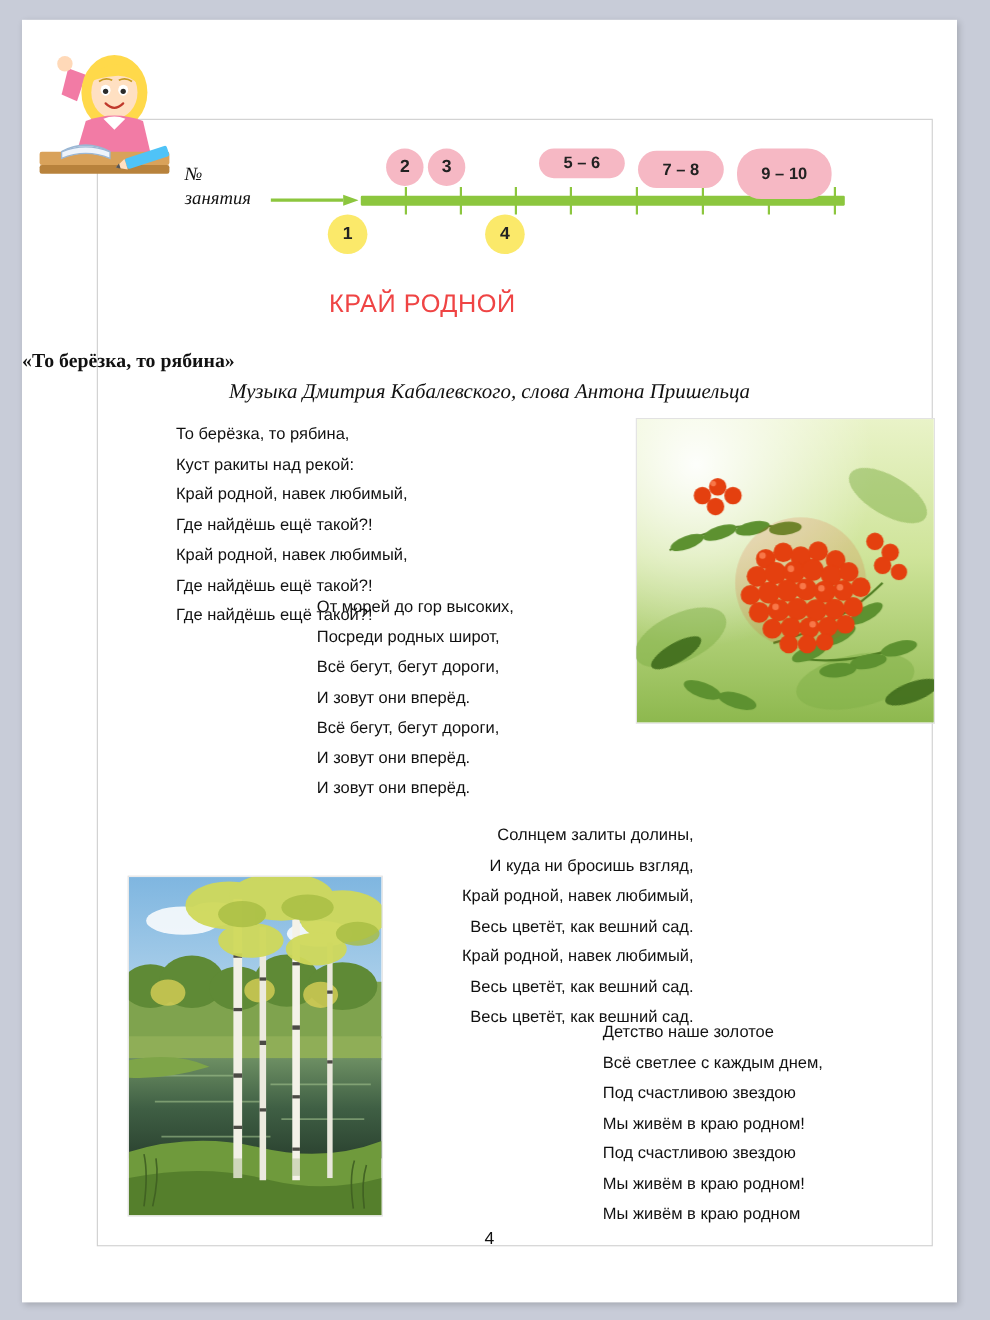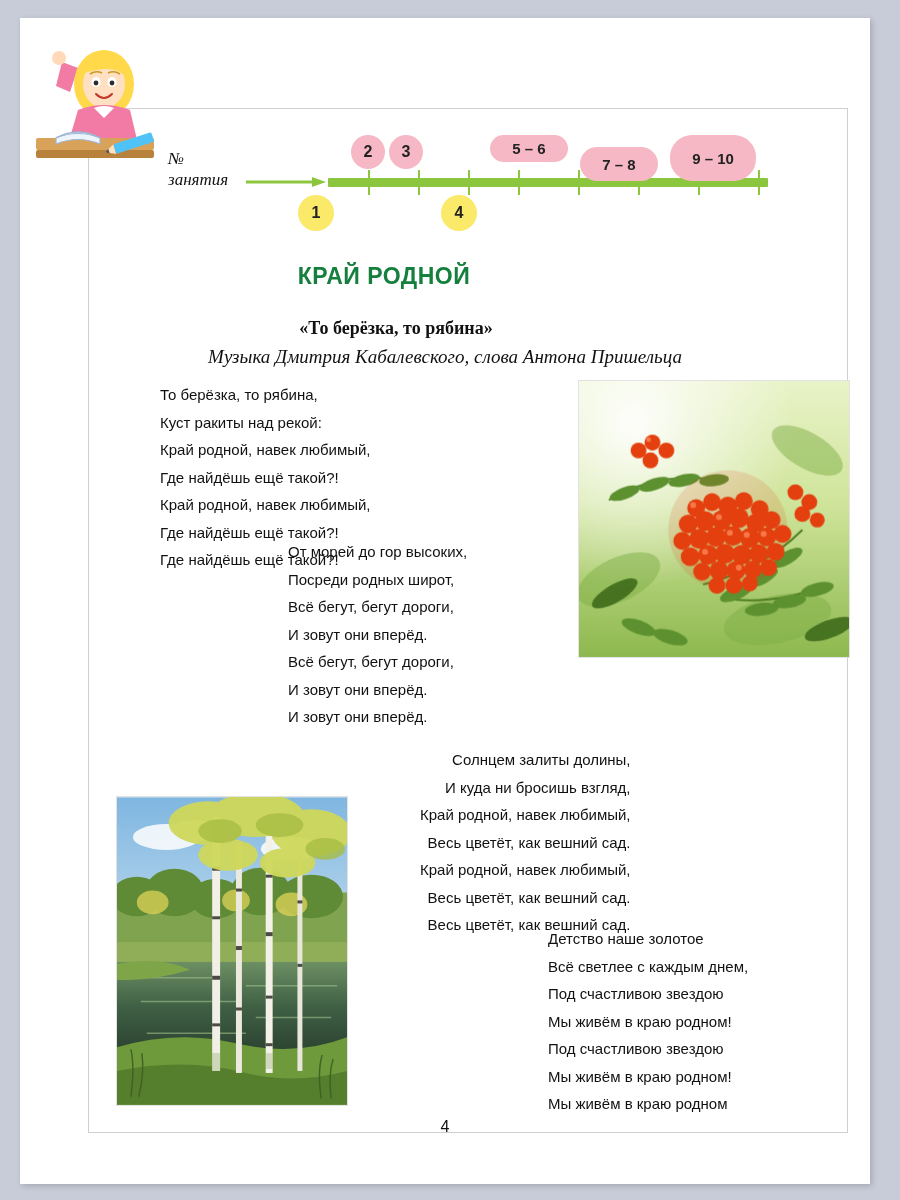--- a/index.html
+++ b/index.html
@@ -105,31 +105,31 @@
     font-size: 15px;
   }
 
   
   #song-title {
     position: absolute;
     left: 0;
     top: 245px;
     width: 728px;
     text-align: center;
-    color: #15803d;
-    font-weight: bold;
+    color: #ef4444;
+    font-weight: normal;
     font-size: 23px;
     letter-spacing: 0.5px;
   }
   #song-subtitle {
     position: absolute;
     left: 0;
     top: 300px;
     width: 752px;
-    text-align: center;
+    text-align: left;
     font-family: "Liberation Serif", serif;
     font-weight: bold;
     font-size: 18px;
     color: #111;
   }
   #song-credits {
     position: absolute;
     left: 0;
     top: 328px;
     width: 850px;
@@ -252,21 +252,21 @@
     <div class="tl-tick" style="left:370px;"></div>
     <div class="tl-tick" style="left:420px;"></div>
     <div class="tl-tick" style="left:480px;"></div>
     <div class="tl-tick" style="left:540px;"></div>
     <div class="tl-tick" style="left:600px;"></div>
     <div class="tl-tick" style="left:660px;"></div>
 
     <div class="tl-bubble pink" style="left:253px; top:17px; width:34px; height:34px;">2</div>
     <div class="tl-bubble pink" style="left:291px; top:17px; width:34px; height:34px;">3</div>
     <div class="tl-bubble pink wide" style="left:392px; top:17px; width:78px; height:27px;">5 – 6</div>
-    <div class="tl-bubble pink wide" style="left:482px; top:29px; width:78px; height:34px;">7 – 8</div>
+    <div class="tl-bubble pink wide" style="left:482px; top:19px; width:78px; height:34px;">7 – 8</div>
     <div class="tl-bubble pink wide" style="left:572px; top:17px; width:86px; height:46px;">9 – 10</div>
 
     <div class="tl-bubble yellow" style="left:200px; top:77px; width:36px; height:36px;">1</div>
     <div class="tl-bubble yellow" style="left:343px; top:77px; width:36px; height:36px;">4</div>
   </div>
 
   <div id="song-title">КРАЙ РОДНОЙ</div>
   <div id="song-subtitle">«То берёзка, то рябина»</div>
   <div id="song-credits">Музыка Дмитрия Кабалевского, слова Антона Пришельца</div>
 

